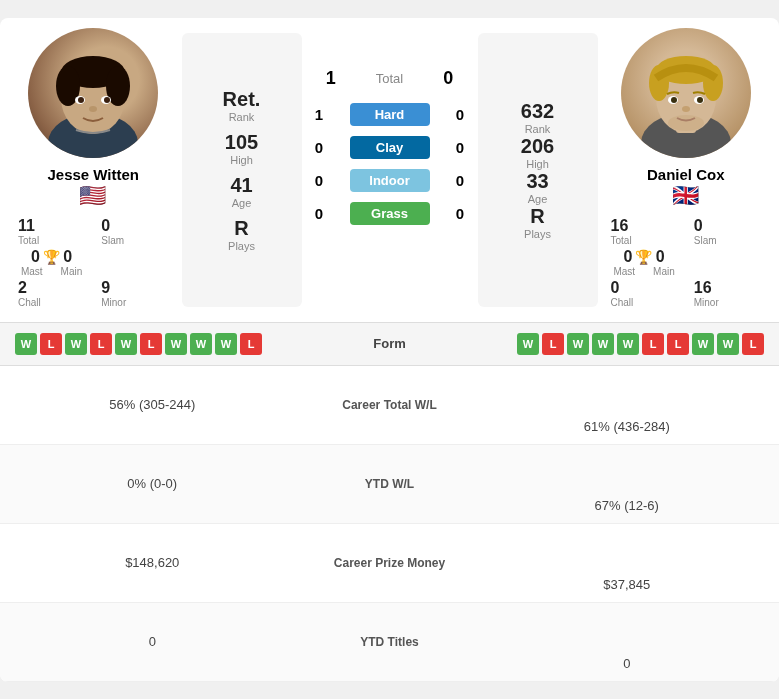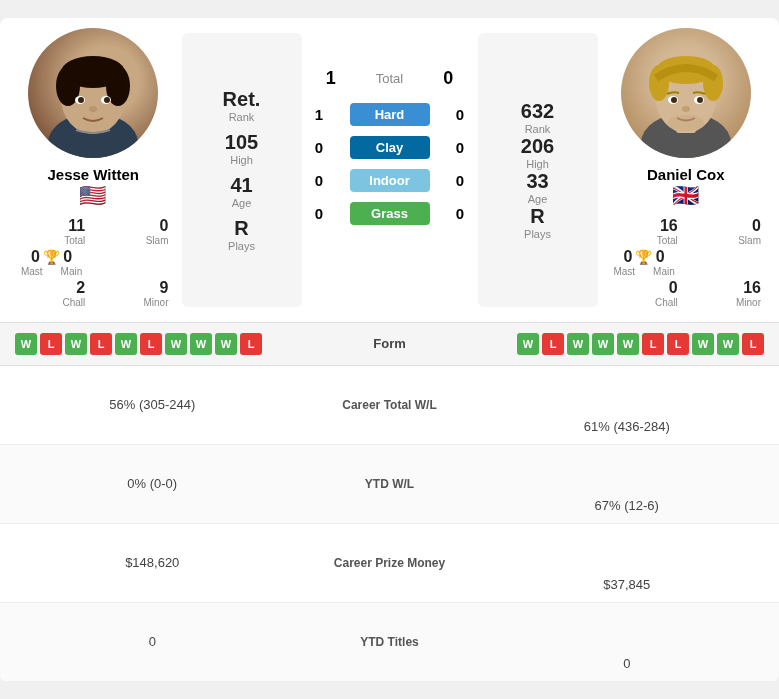--- a/index.html
+++ b/index.html
@@ -36,21 +36,21 @@
       font-weight: bold;
       text-align: center;
     }
     .flag {
       font-size: 22px;
       margin-bottom: 4px;
     }
     .stat-item {
       display: flex;
       flex-direction: column;
-      align-items: flex-end;
+      align-items: flex-start;
     }
     .stat-value {
       font-size: 16px;
       font-weight: bold;
       color: #222;
     }
     .stat-label {
       font-size: 10px;
       color: #888;
     }

